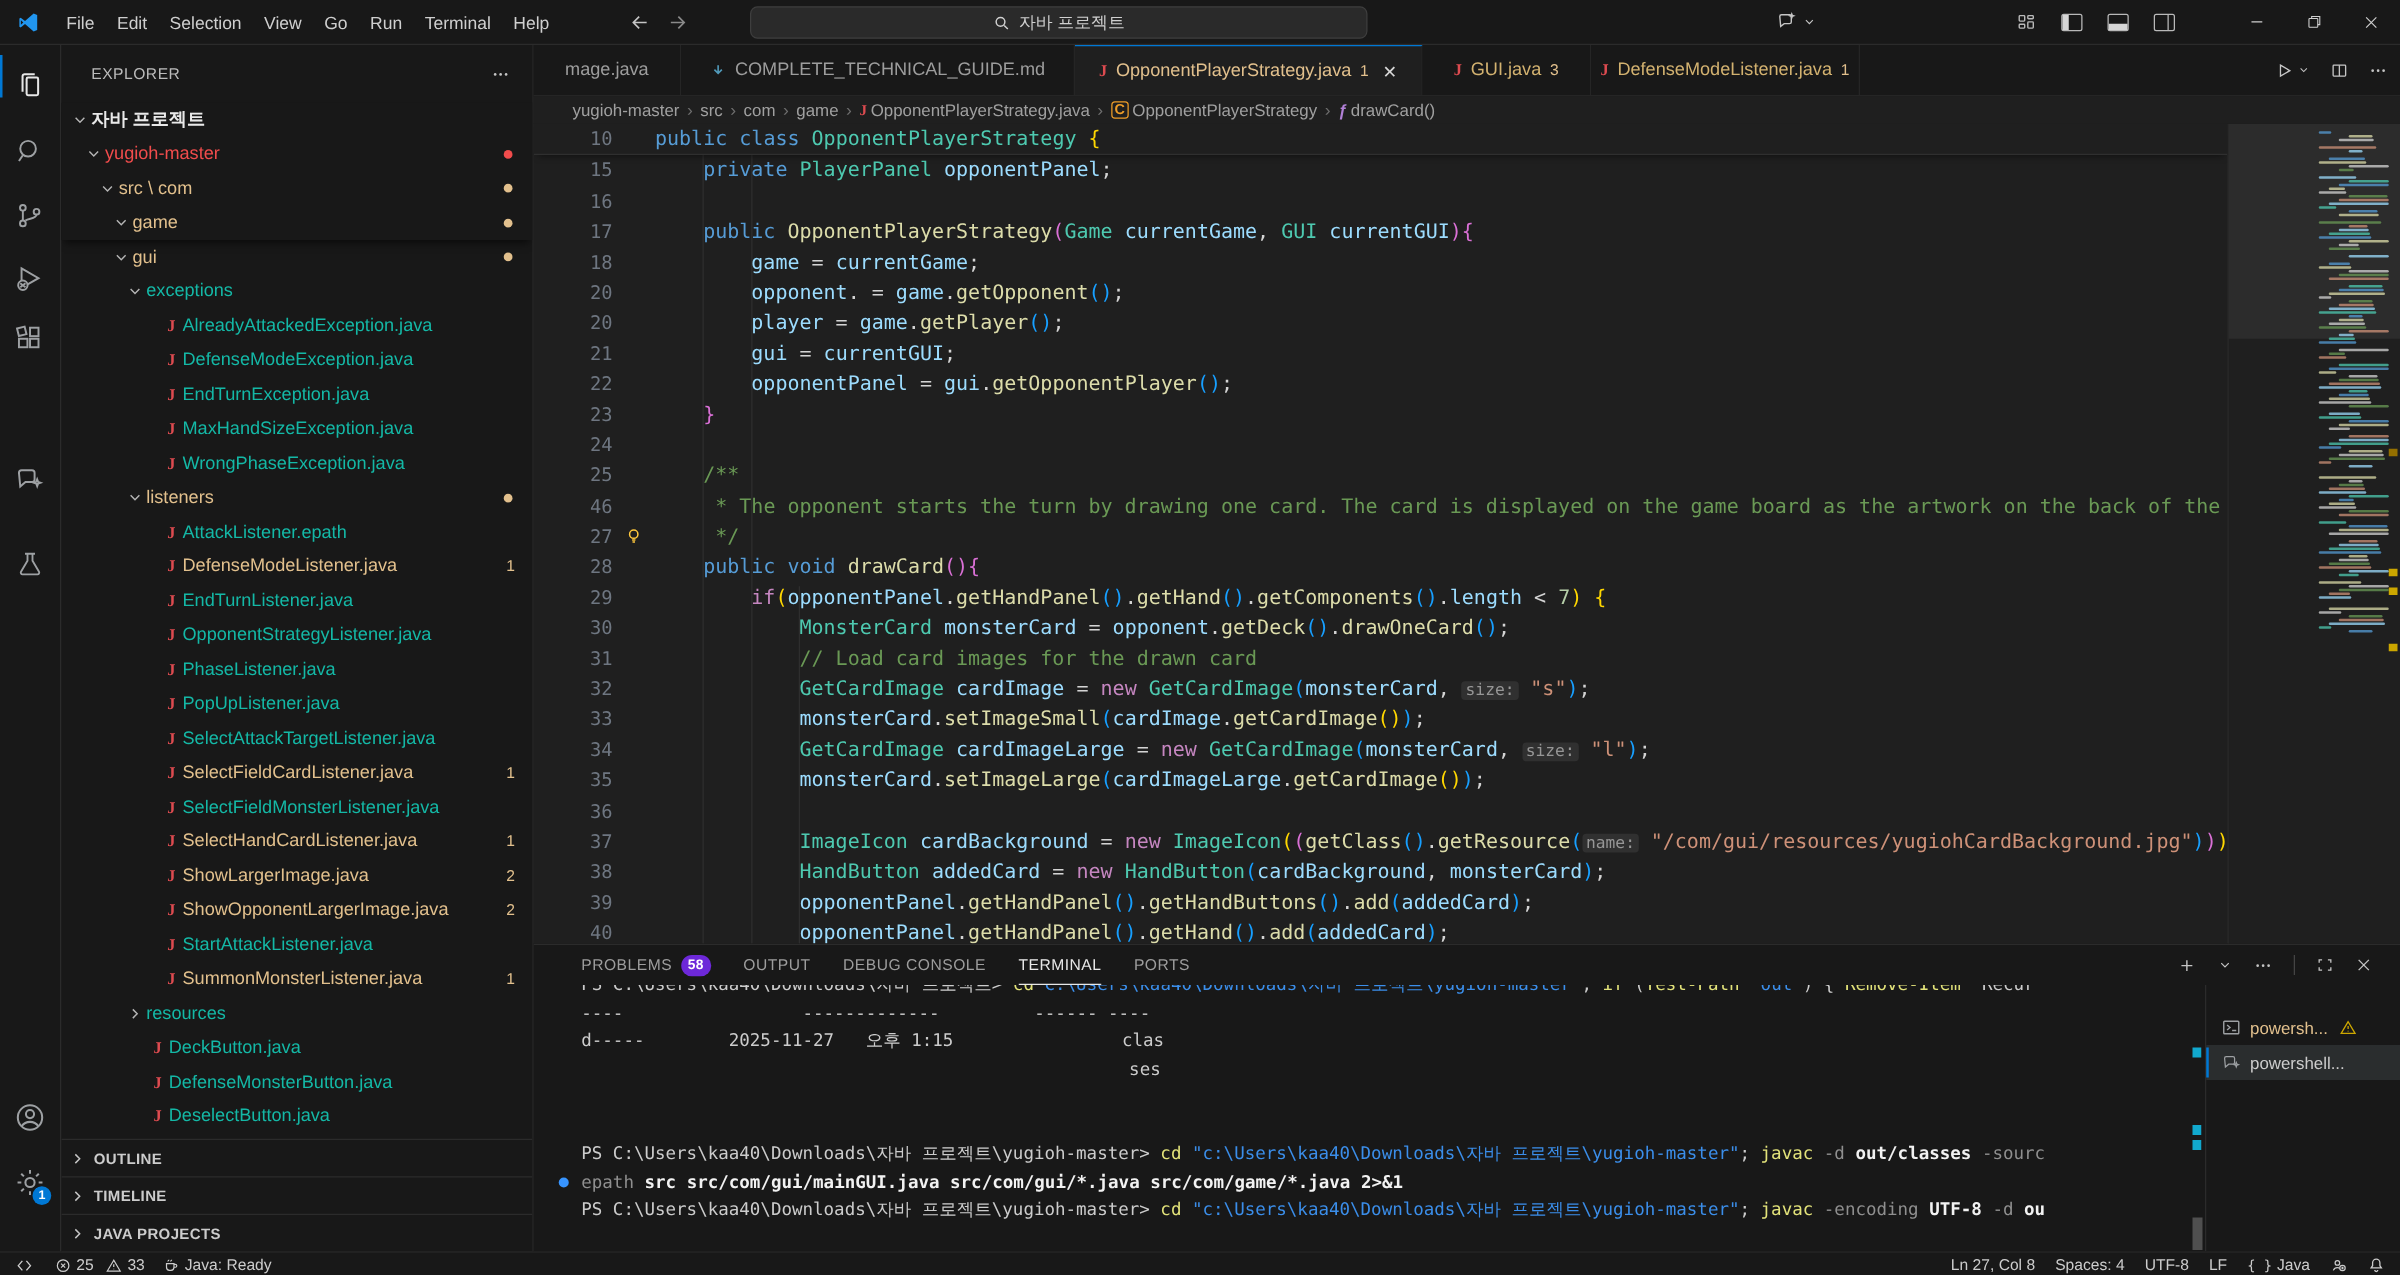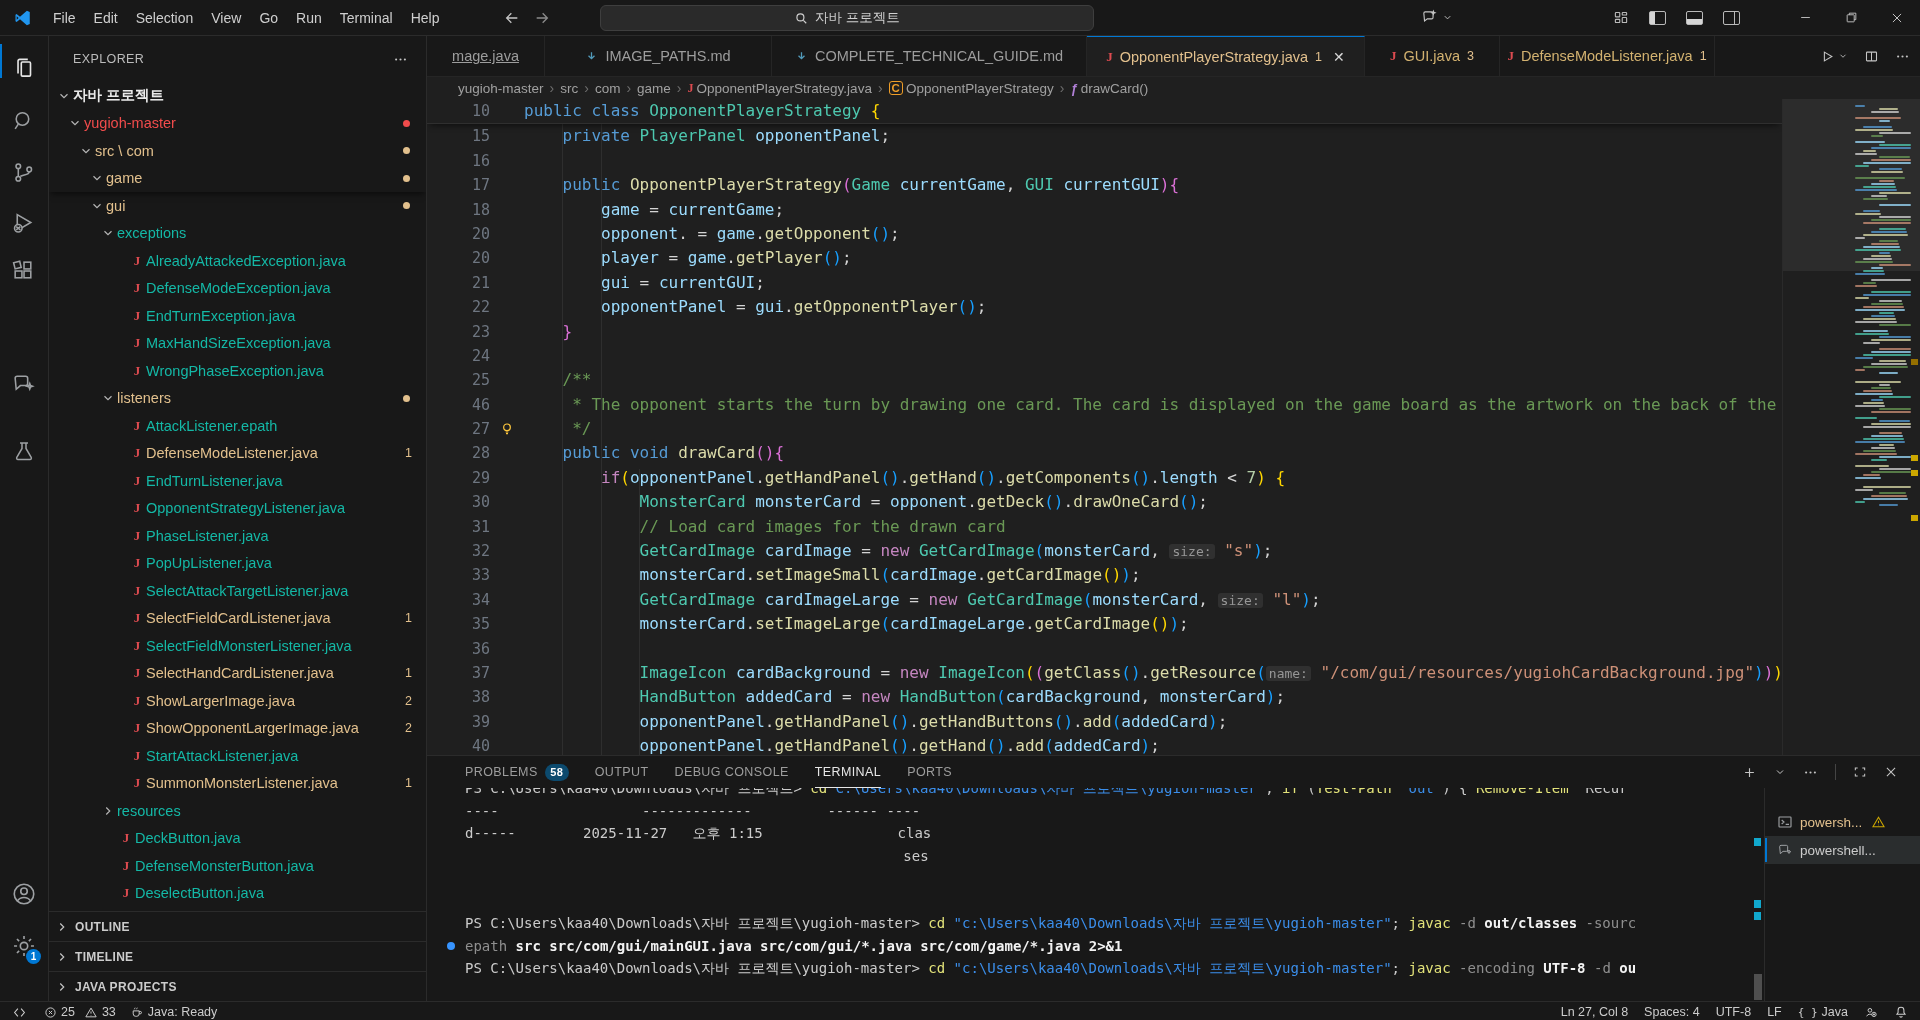--- a/index.html
+++ b/index.html
@@ -83,21 +83,21 @@
   .s-hint{color:#969696;background:#ffffff14;border-radius:3px;padding:0 3px;font-size:13px}
   .minimap{width:137px;flex:none;position:relative;background:#1f1f1f;border-left:1px solid #2a2a2a}
   .mm-slider{position:absolute;left:0;right:0;top:0;height:172px;background:rgba(255,255,255,.06)}
   .mm-bar{position:absolute;height:2.2px;border-radius:1px;opacity:.75}
   .mm-mark{position:absolute;right:2px;width:7px;height:6px}
   
   .panel{height:245px;flex:none;background:#181818;border-top:1px solid #2b2b2b;display:flex;flex-direction:column}
   .panel-head{height:32px;flex:none;display:flex;align-items:center;padding-left:38px;position:relative}
   .ptab{margin-right:26px;font-size:12.5px;letter-spacing:.4px;color:#9d9d9d;display:flex;align-items:center;gap:7px;height:31px;cursor:default}
   .ptab.active{color:#e7e7e7;border-bottom:1px solid #e7e7e7}
-  .pbadge{background:#0c4a6e;color:#fff;border-radius:10px;min-width:14px;height:17px;padding:0 5px;font-size:11px;
+  .pbadge{background:#6d28d9;color:#fff;border-radius:10px;min-width:14px;height:17px;padding:0 5px;font-size:11px;
     display:flex;align-items:center;justify-content:center;font-weight:bold}
   .panel-actions{position:absolute;right:22px;top:0;height:32px;display:flex;align-items:center;gap:17px;color:#c5c5c5}
   .pa-div{width:1px;height:16px;background:#444}
   .panel-body{flex:1;display:flex;overflow:hidden;position:relative}
   .term-content{flex:1;min-width:0;overflow:hidden;padding-left:38px;position:relative}
   .trowline{height:22.5px;line-height:22.5px;font-family:"DejaVu Sans Mono",monospace;font-size:14px;white-space:pre;position:relative}
   .t-d{color:#cccccc}.t-y{color:#e3e37a}.t-b{color:#3b8eea}.t-w{color:#f2f2f2;font-weight:bold}.t-g{color:#8f8f8f}
   .cmd-dot{position:absolute;left:-18px;top:7px;width:8px;height:8px;border-radius:50%;background:#3794ff}
   .term-scroll{width:12px;flex:none;position:relative}
   .ts-mark{position:absolute;left:2px;width:7px;background:#11a8cd}
@@ -510,30 +510,22 @@
               <path d="M9 6l6 6-6 6"></path>
             </svg>
           </span>
           <span>JAVA PROJECTS</span>
         </div>
       </div>
   </div>
 
   <div class="editorzone">
     <div class="tabsbar" id="tabsbar">
-      <div class="tab" style="width: 118px; text-decoration: underline;">
+      <div class="tab" style="width: 118px;">
           <span>mage.java</span>
-        </div>
-        <div class="tab" style="width: 227px;">
-          <span class="mdicon">
-            <svg width="13" height="13" viewBox="0 0 24 24" fill="none" stroke="currentColor" stroke-width="2.4">
-              <path d="M12 4v11M6.5 10.5L12 16l5.5-5.5"></path>
-            </svg>
-          </span>
-          <span>IMAGE_PATHS.md</span>
         </div>
         <div class="tab" style="width: 315px;">
           <span class="mdicon">
             <svg width="13" height="13" viewBox="0 0 24 24" fill="none" stroke="currentColor" stroke-width="2.4">
               <path d="M12 4v11M6.5 10.5L12 16l5.5-5.5"></path>
             </svg>
           </span>
           <span>COMPLETE_TECHNICAL_GUIDE.md</span>
         </div>
         <div class="tab active" style="width: 278px;">

